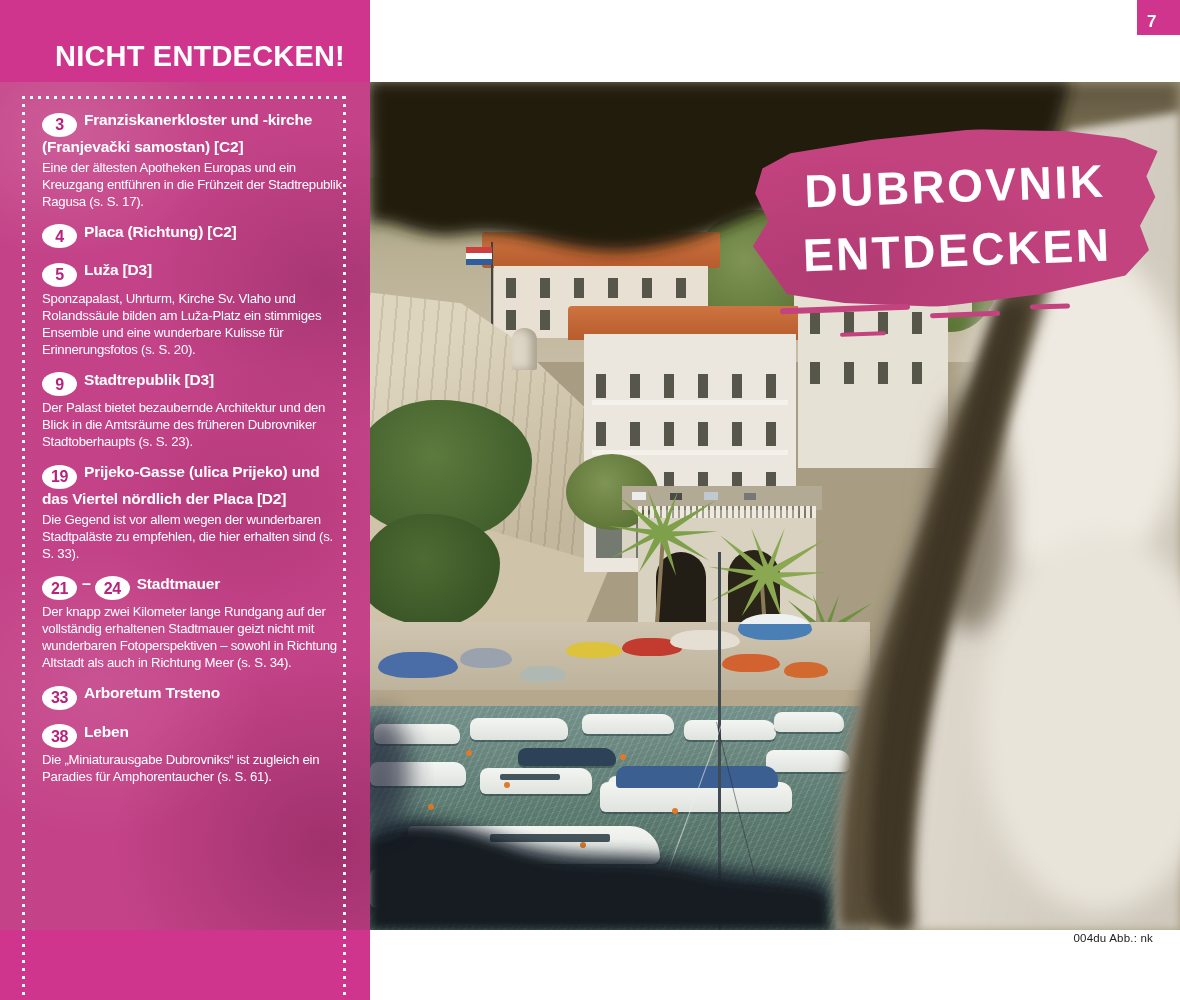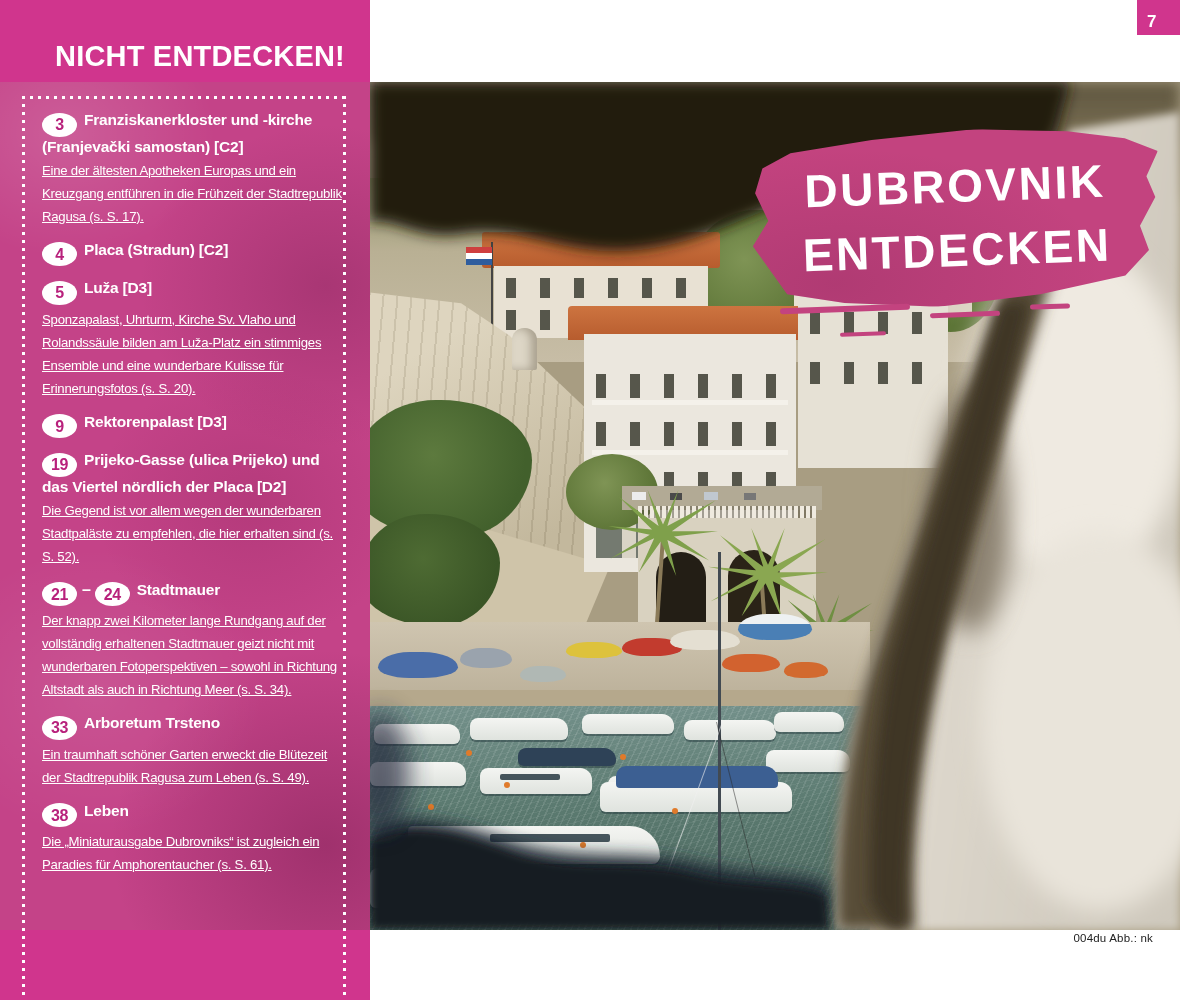--- a/index.html
+++ b/index.html
@@ -26,21 +26,21 @@
   .dot-right{left:343px;top:96px;width:3px;height:904px;
     background:repeating-linear-gradient(to bottom,#fff 0 3px,transparent 3px 8px);}
 
   .sidebar-list{position:absolute;left:42px;top:110px;width:302px;}
   .item{margin-bottom:12px;}
   .item-title{color:#fff;font-weight:bold;font-size:15.5px;line-height:19px;letter-spacing:-.2px;margin-bottom:3px;}
   .badge{display:inline-flex;align-items:center;justify-content:center;width:35px;height:24px;
     border-radius:50%;background:#fff;color:#b8217c;font-size:16px;font-weight:bold;
     margin-right:7px;vertical-align:-5px;letter-spacing:-.5px;}
   .badge-dash{color:#fff;font-weight:bold;font-size:16px;margin:0 4px 0 -2px;}
-  .item-description{color:#fff;font-size:13.2px;line-height:23px;letter-spacing:-.25px;text-decoration:underline;}
+  .item-description{color:#fff;font-size:13.2px;line-height:17px;letter-spacing:-.25px;}
 
   
   .photo{position:absolute;left:370px;top:82px;width:810px;height:848px;overflow:hidden;background:#a89d82;}
   .scene{position:absolute;inset:0;}
   .abs{position:absolute;}
 
   .hill{left:0;top:96px;width:640px;height:184px;background:linear-gradient(180deg,#8f9468 0%,#b9b094 40%,#c7bda6 100%);}
   .grove{background:radial-gradient(circle at 42% 38%,#7f9455,#5c7436 72%);border-radius:50% 40% 55% 45%;}
   .flag{background:linear-gradient(180deg,#cf3f3f 0 33%,#ffffff 33% 66%,#2f5d9e 66% 100%);}
   .roof{background:linear-gradient(180deg,#cd7440,#b75c2e);border-radius:3px;}
@@ -90,40 +90,40 @@
     <div class="dot-top"></div>
     <div class="dot-left"></div>
     <div class="dot-right"></div>
     <div class="sidebar-heading">NICHT ENTDECKEN!</div>
     <div class="sidebar-list">
         <div class="item">
           <div class="item-title"><span class="badge">3</span><span class="title-text">Franziskanerkloster und -kirche (Franjevački samostan) [C2]</span></div>
           <div class="item-description">Eine der ältesten Apotheken Europas und ein Kreuzgang entführen in die Frühzeit der Stadtrepublik Ragusa (s. S. 17).</div>
         </div>
         <div class="item">
-          <div class="item-title"><span class="badge">4</span><span class="title-text">Placa (Stradun) [C2]</span></div>
+          <div class="item-title"><span class="badge">4</span><span class="title-text">Placa (Richtung) [C2]</span></div>
         </div>
         <div class="item">
           <div class="item-title"><span class="badge">5</span><span class="title-text">Luža [D3]</span></div>
           <div class="item-description">Sponzapalast, Uhrturm, Kirche Sv. Vlaho und Rolandssäule bilden am Luža-Platz ein stimmiges Ensemble und eine wunderbare Kulisse für Erinnerungsfotos (s. S. 20).</div>
         </div>
         <div class="item">
-          <div class="item-title"><span class="badge">9</span><span class="title-text">Rektorenpalast [D3]</span></div>
+          <div class="item-title"><span class="badge">9</span><span class="title-text">Stadtrepublik [D3]</span></div>
+          <div class="item-description">Der Palast bietet bezaubernde Architektur und den Blick in die Amtsräume des früheren Dubrovniker Stadtoberhaupts (s. S. 23).</div>
         </div>
         <div class="item">
           <div class="item-title"><span class="badge">19</span><span class="title-text">Prijeko-Gasse (ulica Prijeko) und das Viertel nördlich der Placa [D2]</span></div>
-          <div class="item-description">Die Gegend ist vor allem wegen der wunderbaren Stadtpaläste zu empfehlen, die hier erhalten sind (s. S. 52).</div>
+          <div class="item-description">Die Gegend ist vor allem wegen der wunderbaren Stadtpaläste zu empfehlen, die hier erhalten sind (s. S. 33).</div>
         </div>
         <div class="item">
           <div class="item-title"><span class="badge">21</span><span class="badge-dash">–</span><span class="badge">24</span><span class="title-text">Stadtmauer</span></div>
           <div class="item-description">Der knapp zwei Kilometer lange Rundgang auf der vollständig erhaltenen Stadtmauer geizt nicht mit wunderbaren Fotoperspektiven – sowohl in Richtung Altstadt als auch in Richtung Meer (s. S. 34).</div>
         </div>
         <div class="item">
           <div class="item-title"><span class="badge">33</span><span class="title-text">Arboretum Trsteno</span></div>
-          <div class="item-description">Ein traumhaft schöner Garten erweckt die Blütezeit der Stadtrepublik Ragusa zum Leben (s. S. 49).</div>
         </div>
         <div class="item">
           <div class="item-title"><span class="badge">38</span><span class="title-text">Leben</span></div>
           <div class="item-description">Die „Miniaturausgabe Dubrovniks“ ist zugleich ein Paradies für Amphorentaucher (s. S. 61).</div>
         </div>
       </div>
   </div>
 
   <div class="photo">
     <div class="scene">

